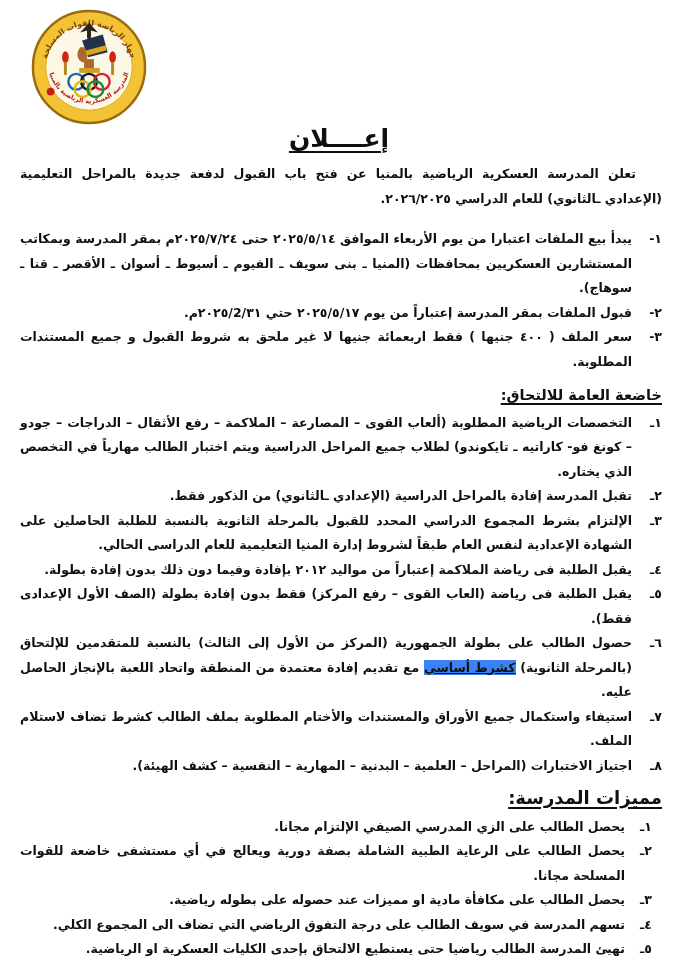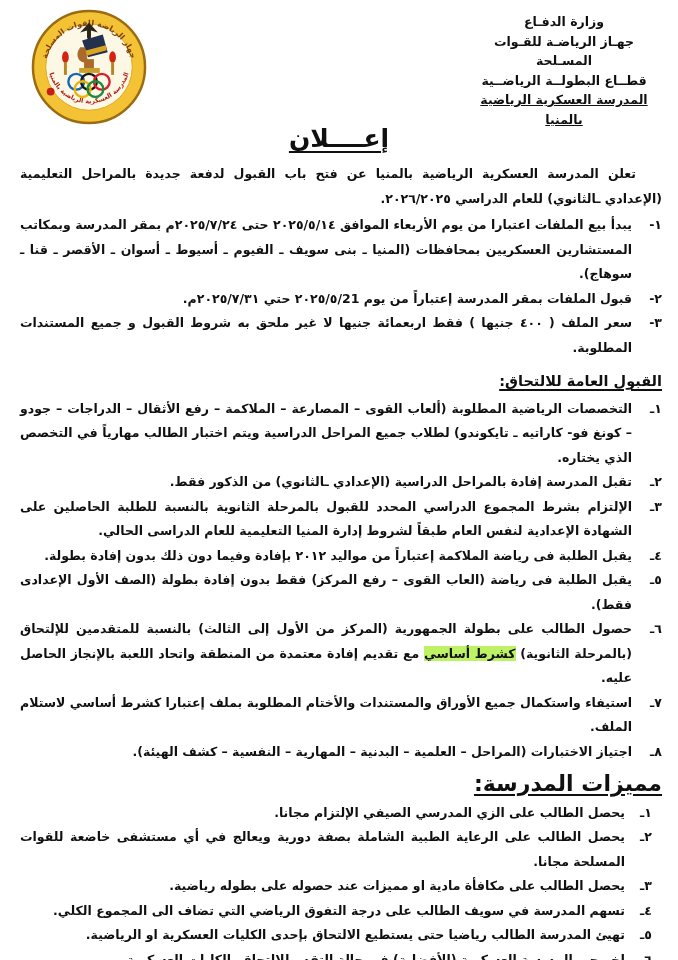--- a/index.html
+++ b/index.html
@@ -16,35 +16,35 @@
   .htext { position:absolute; right:14px; top:12px; width:200px; text-align:center;
            font-size:12.5px; line-height:19.5px; }
   .htext .u { text-decoration:underline; }
   .logo-wrap { position:absolute; left:30px; top:8px; width:118px; height:118px; }
 
   
   .title { text-align:center; margin:10px 0 6px; font-size:25px; line-height:34px; }
   .title span { text-decoration:underline; text-decoration-thickness:2px; text-underline-offset:4px; }
 
   
-  .intro { text-align:justify; text-indent:26px; margin:2px 0 2px; }
+  .intro { text-align:justify; text-indent:26px; margin:2px 0 16px; }
 
   
   .li { display:flex; align-items:flex-start; }
   .li .num { flex:0 0 30px; white-space:nowrap; }
   .li .txt { flex:1; text-align:justify; }
   .features-list { padding-right:10px; }
   .features-list .li .num { flex:0 0 27px; }
 
   
   .h1 { font-size:14.5px; margin:9px 0 3px; }
-  .h2 { font-size:22px; margin:8px 0 4px; }
+  .h2 { font-size:18px; margin:8px 0 4px; }
   .h1 span, .h2 span { text-decoration:underline; text-decoration-thickness:1.5px; text-underline-offset:3px; }
 
-  .mark { background:#bef264; }
+  .mark { background:#3b82f6; text-decoration:underline; }
 </style>
 </head>
 <body>
 
 <div class="page">
 
   <div class="header">
     <div class="logo-wrap">
       <svg viewBox="0 0 120 120" width="118" height="118">
         <circle cx="60" cy="60" r="57" fill="#f3c235" stroke="#9a6b10" stroke-width="2.5"></circle>
@@ -82,50 +82,44 @@
         <g fill="none" stroke-width="2.4">
           <circle cx="47" cy="75" r="8" stroke="#1467b3"></circle>
           <circle cx="60" cy="75" r="8" stroke="#17171a"></circle>
           <circle cx="73" cy="75" r="8" stroke="#d6202a"></circle>
           <circle cx="53.5" cy="82.5" r="8" stroke="#e7b50f"></circle>
           <circle cx="66.5" cy="82.5" r="8" stroke="#1c8c3c"></circle>
         </g>
         <circle cx="21" cy="85" r="4" fill="#c22016"></circle>
       </svg>
     </div>
-    <div class="htext">
-      <div>وزارة الدفـاع</div>
-      <div>جهـاز الرياضـة للقـوات المسـلحة</div>
-      <div>قطــاع البطولــة الرياضــية</div>
-      <div class="u">المدرسة العسكرية الرياضية بالمنيا</div>
-    </div>
   </div>
 
   <div class="title"><span>إعــــلان</span></div>
 
   <div class="content">
 
     <div class="intro">تعلن المدرسة العسكرية الرياضية بالمنيا عن فتح باب القبول لدفعة جديدة بالمراحل التعليمية (الإعدادي ـالثانوي) للعام الدراسي ٢٠٢٦/٢٠٢٥.</div>
 
     <div>
       <div class="li">
         <span class="num">١-</span>
         <span class="txt">يبدأ بيع الملفات اعتبارا من يوم الأربعاء الموافق ٢٠٢٥/٥/١٤ حتى ٢٠٢٥/٧/٢٤م بمقر المدرسة وبمكاتب المستشارين العسكريين بمحافظات (المنيا ـ بنى سويف ـ الفيوم ـ أسيوط ـ أسوان ـ الأقصر ـ قنا ـ سوهاج).</span>
       </div>
       <div class="li">
         <span class="num">٢-</span>
-        <span class="txt">قبول الملفات بمقر المدرسة إعتباراً من يوم ٢٠٢٥/٥/21 حتي ٢٠٢٥/٧/٣١م.</span>
+        <span class="txt">قبول الملفات بمقر المدرسة إعتباراً من يوم ٢٠٢٥/٥/١٧ حتي ٢٠٢٥/2/٣١م.</span>
       </div>
       <div class="li">
         <span class="num">٣-</span>
         <span class="txt">سعر الملف ( ٤٠٠ جنيها ) فقط اربعمائة جنيها لا غير ملحق به شروط القبول و جميع المستندات المطلوبة.</span>
       </div>
     </div>
 
-    <div class="h1"><span>القبول العامة للالتحاق:</span></div>
+    <div class="h1"><span>خاضعة العامة للالتحاق:</span></div>
     <div>
       <div class="li">
         <span class="num">١ـ</span>
         <span class="txt">التخصصات الرياضية المطلوبة (ألعاب القوى – المصارعة – الملاكمة – رفع الأثقال – الدراجات – جودو – كونغ فو- كاراتيه ـ تايكوندو) لطلاب جميع المراحل الدراسية ويتم اختبار الطالب مهارياً في التخصص الذي يختاره.</span>
       </div>
       <div class="li">
         <span class="num">٢ـ</span>
         <span class="txt">تقبل المدرسة إفادة بالمراحل الدراسية (الإعدادي ـالثانوي) من الذكور فقط.</span>
       </div>
       <div class="li">
@@ -139,21 +133,21 @@
       <div class="li">
         <span class="num">٥ـ</span>
         <span class="txt">يقبل الطلبة فى رياضة (العاب القوى – رفع المركز) فقط بدون إفادة بطولة (الصف الأول الإعدادى فقط).</span>
       </div>
       <div class="li">
         <span class="num">٦ـ</span>
         <span class="txt"><span>حصول الطالب على بطولة الجمهورية (المركز من الأول إلى الثالث) بالنسبة للمتقدمين للإلتحاق (بالمرحلة الثانوية) </span><span class="mark">كشرط أساسي</span><span> مع تقديم إفادة معتمدة من المنطقة واتحاد اللعبة بالإنجاز الحاصل عليه.</span></span>
       </div>
       <div class="li">
         <span class="num">٧ـ</span>
-        <span class="txt">استيفاء واستكمال جميع الأوراق والمستندات والأختام المطلوبة بملف إعتبارا كشرط أساسي لاستلام الملف.</span>
+        <span class="txt">استيفاء واستكمال جميع الأوراق والمستندات والأختام المطلوبة بملف الطالب كشرط تضاف لاستلام الملف.</span>
       </div>
       <div class="li">
         <span class="num">٨ـ</span>
         <span class="txt">اجتياز الاختبارات (المراحل – العلمية – البدنية – المهارية – النفسية – كشف الهيئة).</span>
       </div>
     </div>
 
     <div class="h2"><span>مميزات المدرسة:</span></div>
     <div class="features-list">
       <div class="li">

